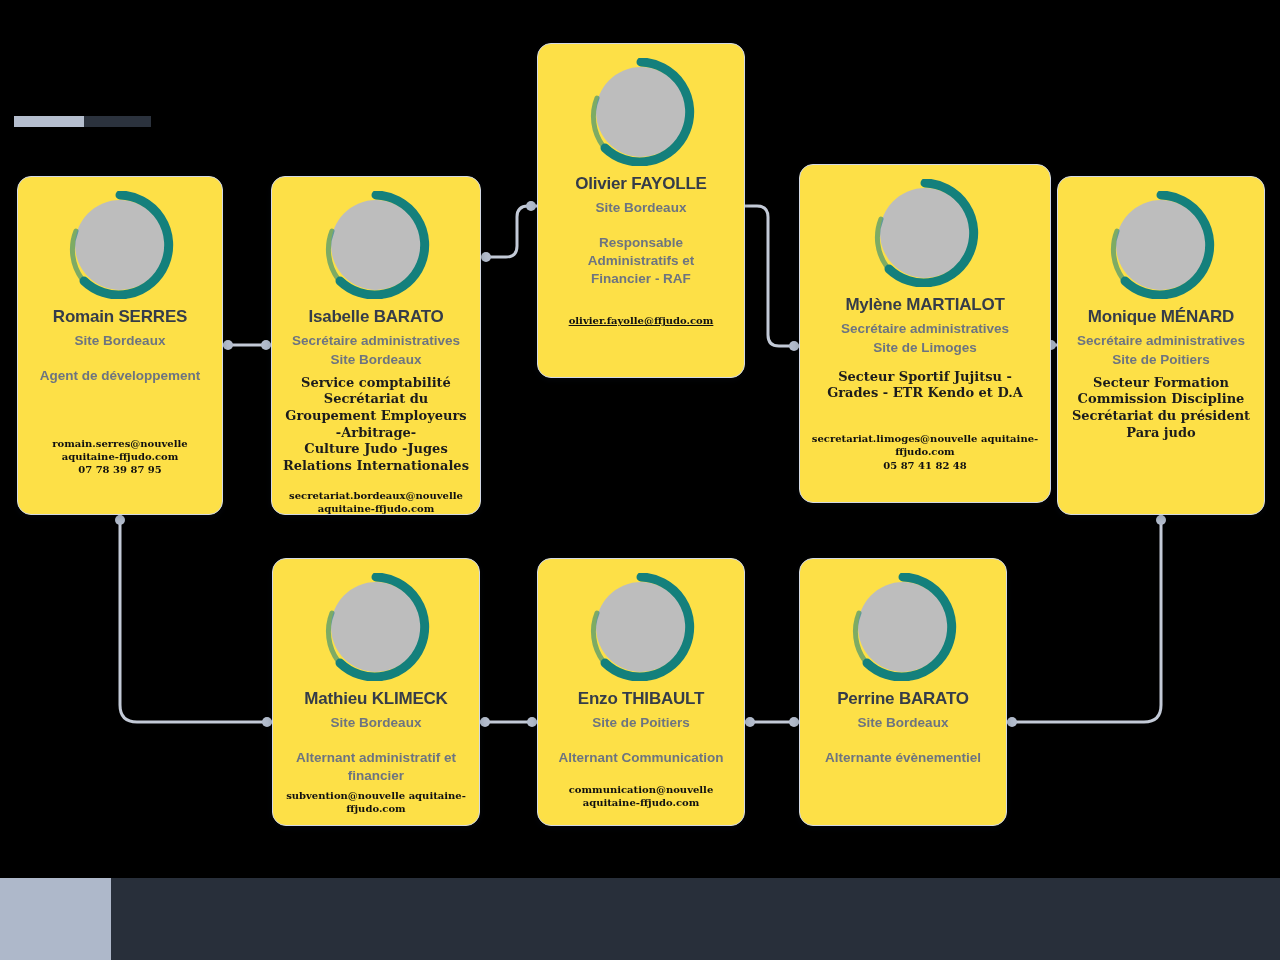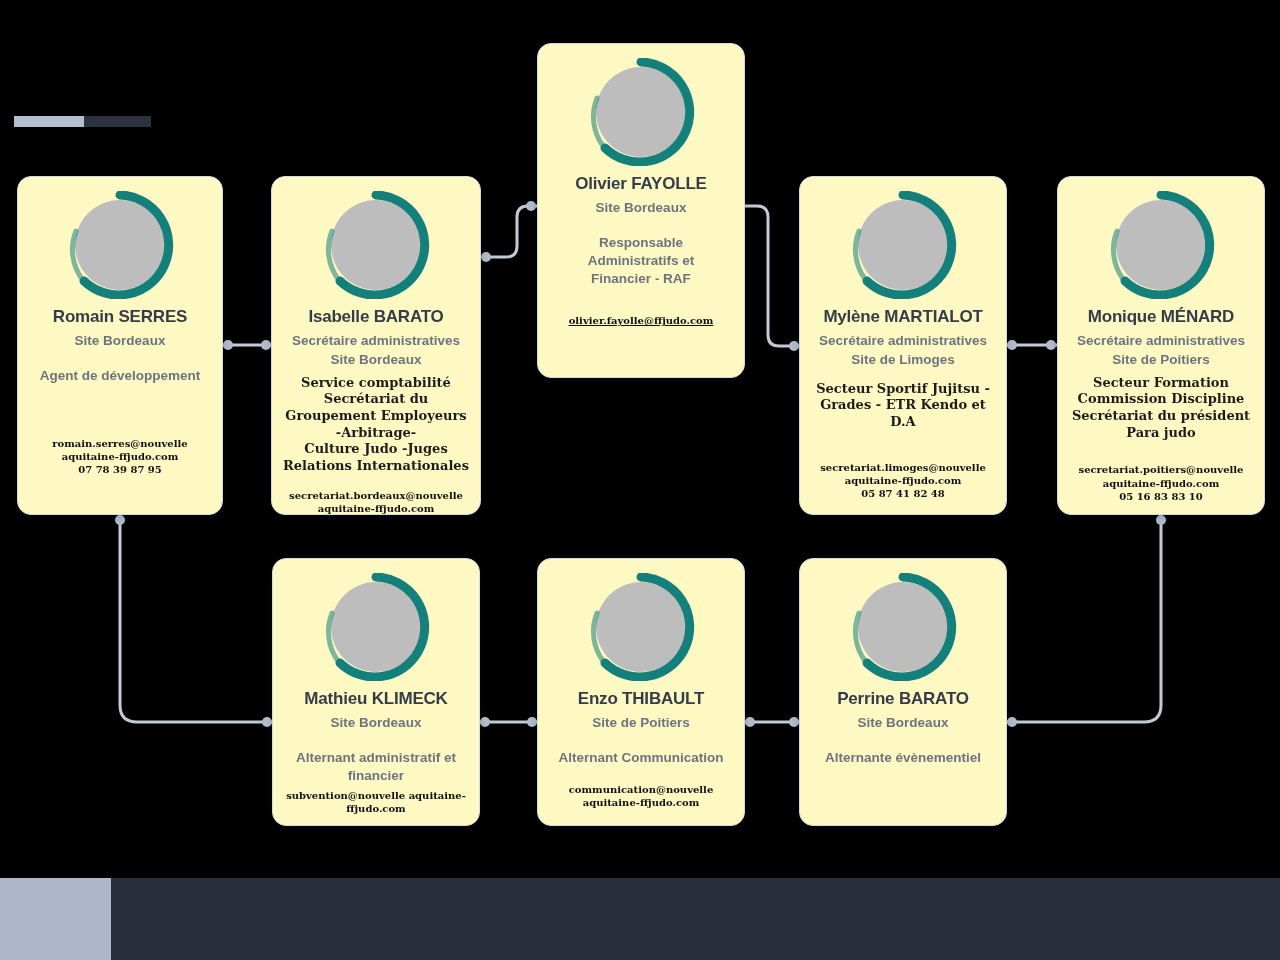--- a/index.html
+++ b/index.html
@@ -49,21 +49,21 @@
     stroke: #c3cad7;
     stroke-width: 3;
     stroke-linecap: round;
     stroke-linejoin: round;
   }
   #links circle { fill: #b3bccc; }
 
   
   .card {
     position: absolute;
-    background: #fef9c3;
+    background: #fde047;
     border: 1px solid #d3d9e4;
     border-radius: 14px;
     box-shadow: 0 2px 7px rgba(20,28,48,0.22);
     padding: 14px 10px 12px 10px;
     text-align: center;
     overflow: hidden;
   }
 
   
   .avatar {
@@ -125,21 +125,21 @@
   }
   .contact .mail-link {
     text-decoration: underline;
     color: #101010;
   }
 
   
   #card-serres   { left: 17px;   top: 176px; width: 206px; height: 339px; }
   #card-lecieux  { left: 271px;  top: 176px; width: 210px; height: 339px; }
   #card-fayolle  { left: 537px;  top: 43px;  width: 208px; height: 335px; }
-  #card-martialot{ left: 799px;  top: 176px; width: 208px; height: 339px; }
+  #card-martialot{ left: 799px;  top: 164px; width: 252px; height: 339px; }
   #card-menard   { left: 1057px; top: 176px; width: 208px; height: 339px; }
   #card-klimeck  { left: 272px;  top: 558px; width: 208px; height: 268px; }
   #card-thibault { left: 537px;  top: 558px; width: 208px; height: 268px; }
   #card-barato   { left: 799px;  top: 558px; width: 208px; height: 268px; }
 
   
   .ph-a { background: radial-gradient(circle at 50% 62%, #8d7566 0%, #8d7566 24%, #9a9a99 44%, #b6b6b5 100%); }
   .ph-b { background: radial-gradient(circle at 50% 58%, #c8a58c 0%, #c8a58c 22%, #c9c6c0 46%, #d6d4cf 100%); }
   .ph-c { background: radial-gradient(circle at 50% 55%, #d8b49a 0%, #d8b49a 22%, #b9b9b7 48%, #c6c6c4 100%); }
   .ph-d { background: radial-gradient(circle at 50% 58%, #b9856e 0%, #b9856e 22%, #a9a8a6 46%, #bfbebb 100%); }
@@ -274,24 +274,20 @@
       <div class="ring">
         <svg width="108" height="108" viewBox="0 0 108 108">
           <path d="M54 4 A50 50 0 1 1 18 90" fill="none" stroke="#14807c" stroke-width="9" stroke-linecap="round"></path>
           <path d="M16 88 A50 50 0 0 1 10 40" fill="none" stroke="#14807c" stroke-width="5" stroke-linecap="round" opacity="0.55"></path>
         </svg>
       </div>
     </div>
     <div class="nm">Monique MÉNARD</div>
     <div class="site">Secrétaire administratives<br>Site de Poitiers</div>
     <div class="missions">Secteur Formation<br>Commission Discipline<br>Secrétariat du président<br>Para judo</div>
-    <div class="contact" style="margin-top:22px;">
-      <div>secretariat.poitiers@nouvelle aquitaine-ffjudo.com</div>
-      <div>05 16 83 83 10</div>
-    </div>
   </div>
 
   <div class="card" id="card-klimeck">
     <div class="avatar">
       <div class="photo ph-f"></div>
       <div class="ring">
         <svg width="108" height="108" viewBox="0 0 108 108">
           <path d="M54 4 A50 50 0 1 1 18 90" fill="none" stroke="#14807c" stroke-width="9" stroke-linecap="round"></path>
           <path d="M16 88 A50 50 0 0 1 10 40" fill="none" stroke="#14807c" stroke-width="5" stroke-linecap="round" opacity="0.55"></path>
         </svg>

